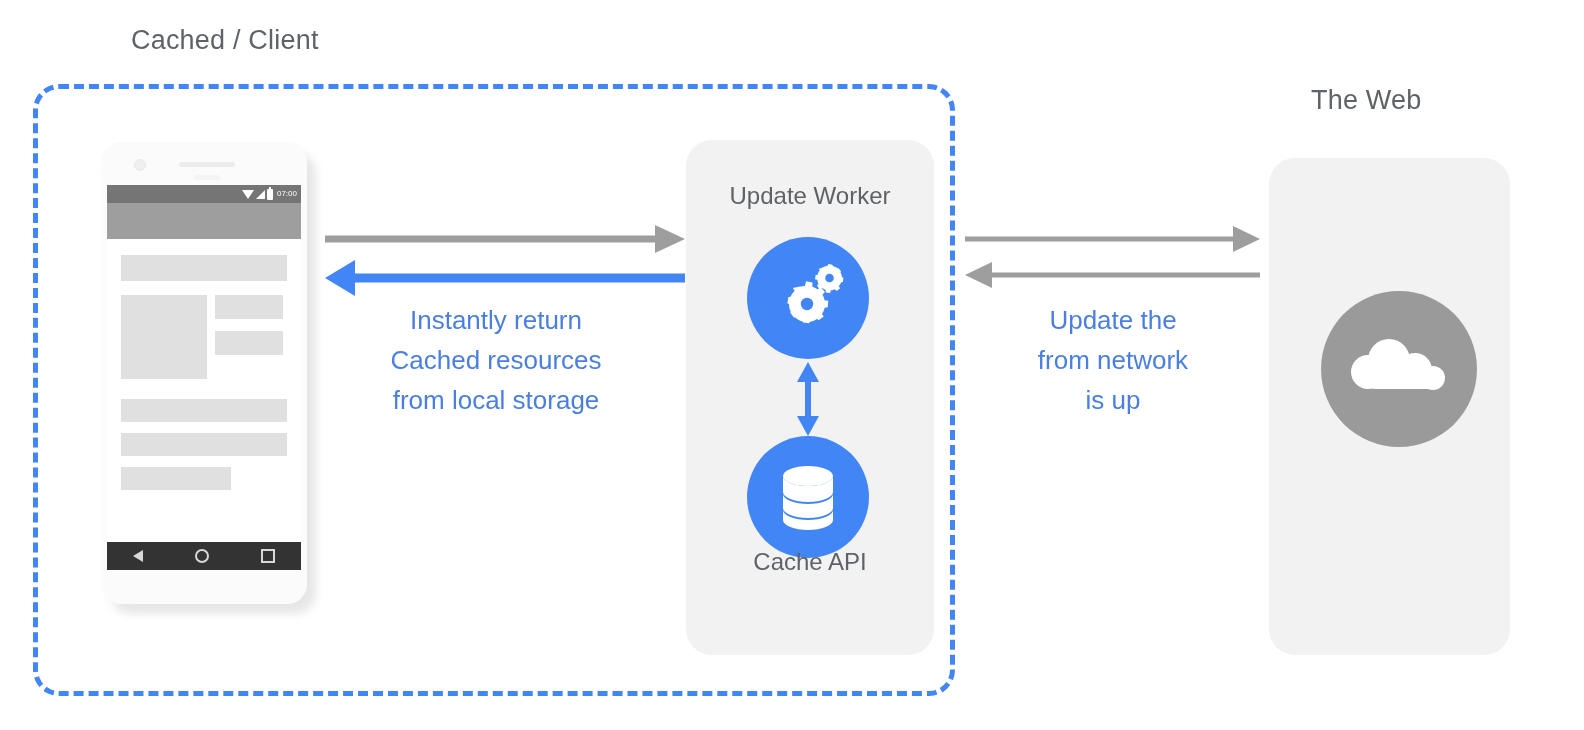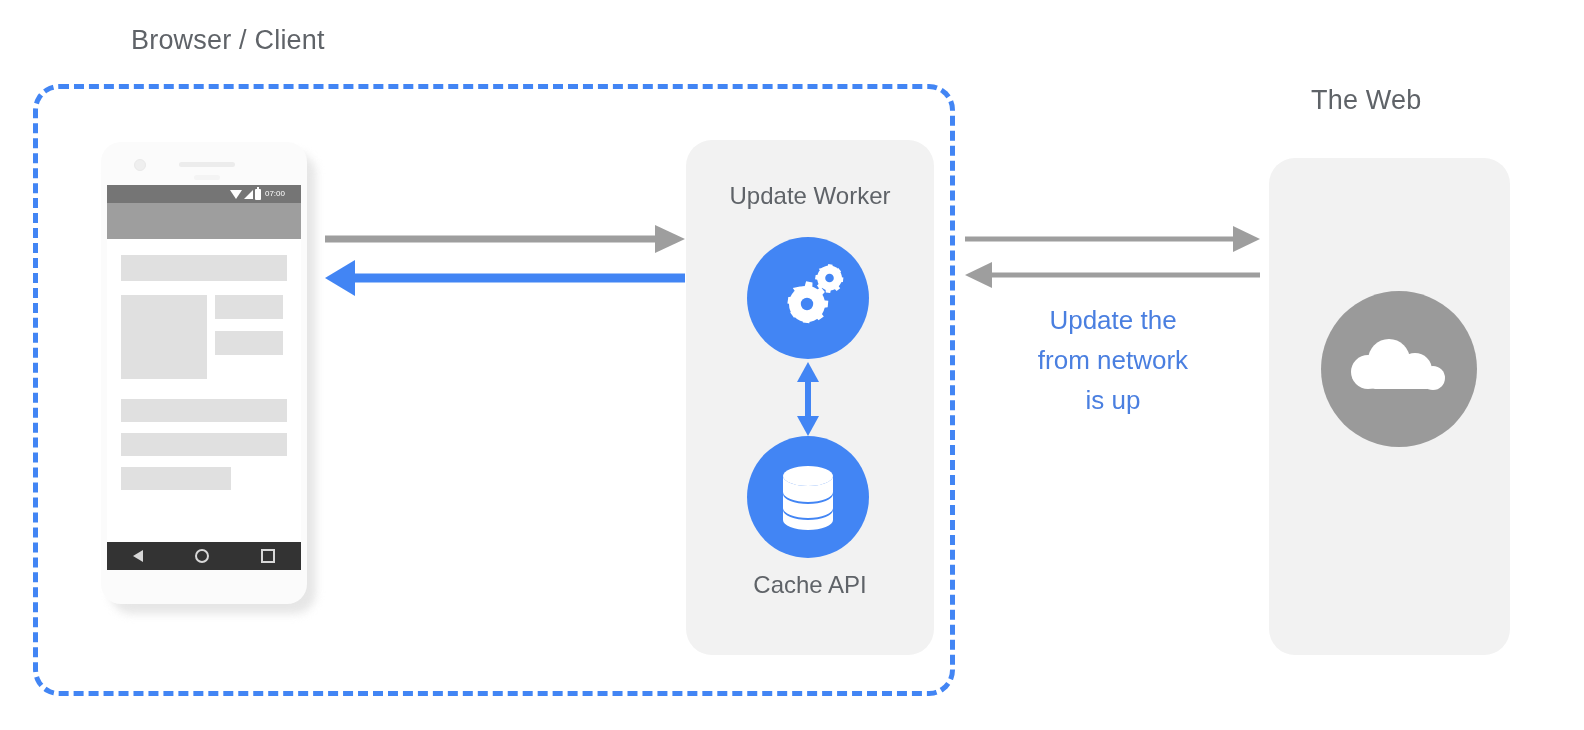--- a/index.html
+++ b/index.html
@@ -102,21 +102,21 @@
     background: #ffffff;
     overflow: hidden;
   }
   .status-bar {
     position: relative;
     height: 18px;
     background: #757575;
     display: flex;
     align-items: center;
     justify-content: flex-end;
-    padding-right: 16px;
+    padding-right: 4px;
     gap: 2px;
   }
   .sb-wifi {
     width: 0; height: 0;
     border-left: 6px solid transparent;
     border-right: 6px solid transparent;
     border-top: 9px solid #fff;
   }
   .sb-signal {
     width: 0; height: 0;
@@ -195,21 +195,21 @@
 
   .panel-label {
     position: absolute;
     width: 100%;
     text-align: center;
     color: #5f6368;
     font-size: 24px;
     white-space: nowrap;
   }
   #sw-label     { top: 42px; }
-  #cache-label  { top: 431px; }
+  #cache-label  { top: 408px; }
 
   
   .badge {
     position: absolute;
     border-radius: 50%;
     background: #4285f4;
     display: flex;
     align-items: center;
     justify-content: center;
   }
@@ -253,21 +253,21 @@
     white-space: nowrap;
   }
   #note-left  { left: 336px;  top: 300px; width: 320px; }
   #note-right { left: 985px;  top: 300px; width: 256px; text-align: center; }
 </style>
 </head>
 <body>
 
 <div class="stage">
 
-  <div class="caption" id="caption-browser">Browser / Client</div>
+  <div class="caption" id="caption-browser">Cached / Client</div>
 
   <div class="caption" id="caption-theweb">The Web</div>
 
   <div class="client-box"></div>
 
   <div class="phone">
     <div class="phone-shadow"></div>
     <div class="phone-body">
       <div class="phone-camera"></div>
       <div class="phone-speaker"></div>
@@ -309,20 +309,25 @@
   <svg class="arrow-svg" id="arrow-req" viewBox="0 0 360 34">
     <line x1="0" y1="17" x2="330" y2="17" stroke="#9e9e9e" stroke-width="7"></line>
     <polygon points="330,3 360,17 330,31" fill="#9e9e9e"></polygon>
   </svg>
 
   <svg class="arrow-svg" id="arrow-resp" viewBox="0 0 360 40">
     <line x1="30" y1="20" x2="360" y2="20" stroke="#4285f4" stroke-width="9"></line>
     <polygon points="30,2 30,38 0,20" fill="#4285f4"></polygon>
   </svg>
 
+  <div class="note" id="note-left">
+    <div>Instantly return</div>
+    <div>Cached resources</div>
+    <div>from local storage</div>
+  </div>
 
   <div class="panel" id="sw-panel">
 
     <div class="panel-label" id="sw-label">Update Worker</div>
 
     <div class="badge" id="sw-badge">
       <svg width="78" height="78" viewBox="0 0 78 78">
 
         <g fill="#ffffff">
           <path d="M31,27.5 l4.6,0 l1.5,-5.2 l6.4,1.1 l-0.2,5.4 l4.1,2.4 l4.4,-3.1 l4.1,5.0 l-3.7,3.9 l1.7,4.3 l5.4,0.5 l-0.6,6.4 l-5.3,0.8 l-1.9,4.2 l3.3,4.3 l-5.2,3.8 l-3.8,-3.8 l-4.4,1.4 l-1.1,5.3 l-6.4,-0.8 l-0.4,-5.4 l-4.0,-2.2 l-4.5,2.9 l-3.8,-5.2 l3.9,-3.7 l-1.4,-4.4 l-5.3,-1.0 l0.9,-6.4 l5.4,-0.3 l2.1,-4.1 l-3.0,-4.5 z"></path>

